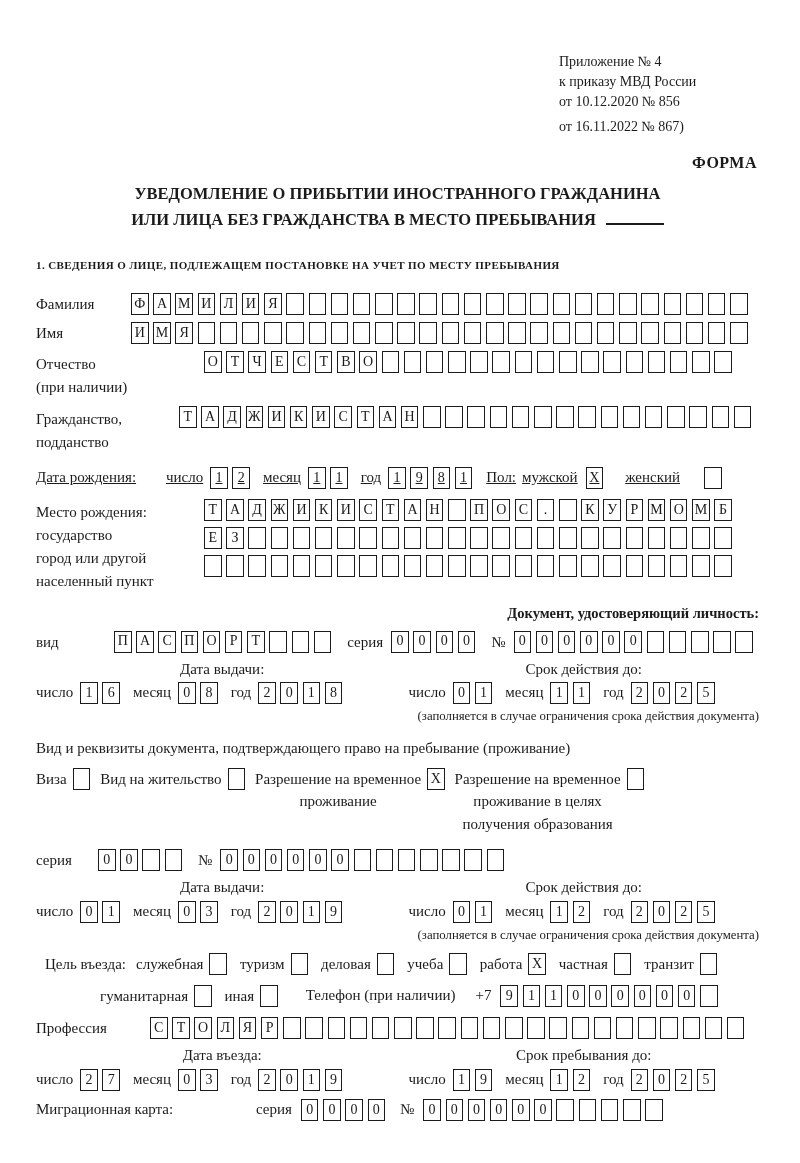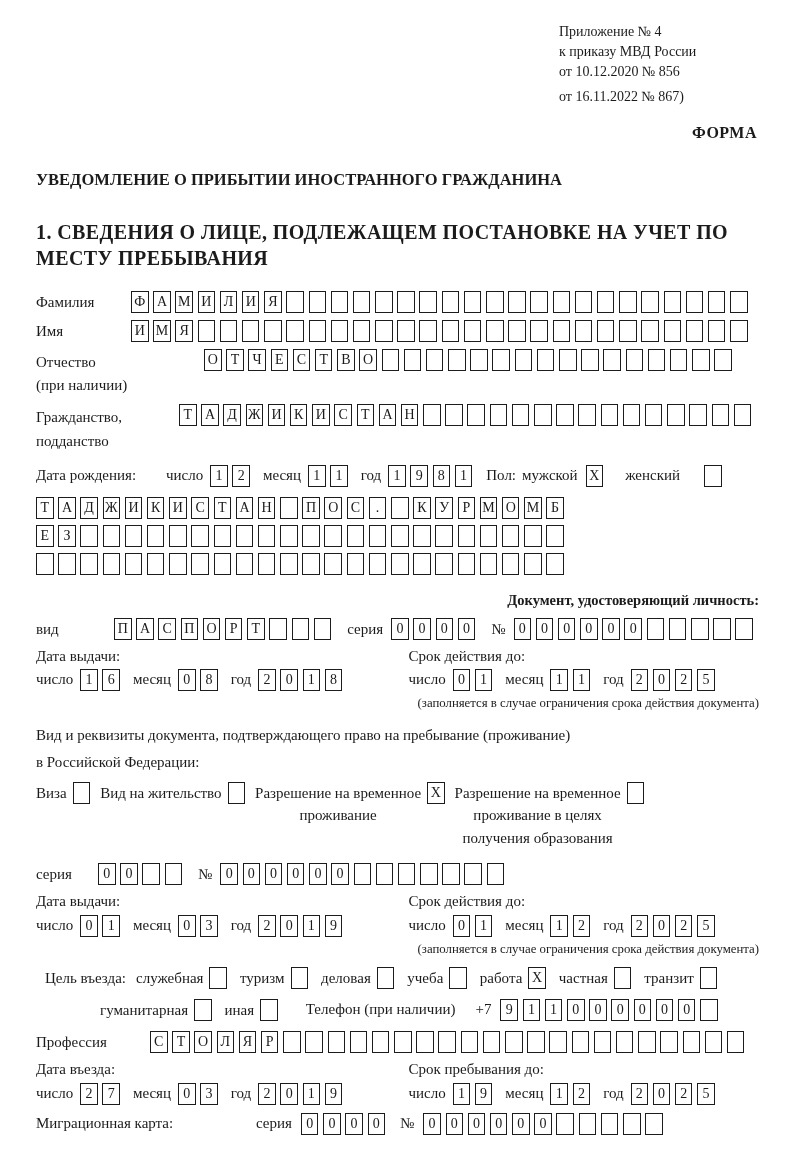--- a/index.html
+++ b/index.html
@@ -1,64 +1,64 @@
 <!DOCTYPE html>
 <html><head>
 <meta charset="utf-8">
 <style>
   html,body{margin:0;padding:0;background:#ffffff;}
   body{width:800px;height:1163px;color:#1b1b1b;font-family:"Liberation Serif","DejaVu Serif",serif;font-size:15px;line-height:1.3;}
-  .page{box-sizing:border-box;width:791px;height:1163px;padding:22px 32px 0 36px;position:relative;}
+  .page{box-sizing:border-box;width:791px;height:1163px;padding:52px 32px 0 36px;position:relative;}
 
   
   .appendix{margin-left:auto;width:200px;font-size:14px;line-height:1.42;}
   .appendix-sub{margin-top:5px;}
   .forma{text-align:right;font-weight:bold;font-size:16px;margin-top:16px;padding-right:2px;letter-spacing:.5px;}
 
   
-  .title{text-align:left;font-weight:bold;font-size:16.5px;margin-top:24px;line-height:1.55;}
+  .title{text-align:center;font-weight:bold;font-size:16.5px;margin-top:8px;line-height:1.55;}
   .title-underline{display:inline-block;width:58px;border-bottom:2px solid #1b1b1b;margin-left:10px;vertical-align:baseline;height:14px;}
 
-  .sec-heading{font-weight:bold;font-size:20px;letter-spacing:.4px;margin-top:26px;margin-bottom:20px;}
+  .sec-heading{font-weight:bold;font-size:11px;letter-spacing:.4px;margin-top:26px;margin-bottom:20px;}
 
   
   .row{display:flex;align-items:flex-start;margin-bottom:7px;}
   .lbl{flex:0 0 auto;padding-top:2px;}
   .ml{white-space:pre-line;line-height:1.55;}
   .w95{width:95px;}
   .w114{width:114px;}
   .w143{width:143px;}
   .w168{width:168px;}
 
   
   .cells{display:inline-flex;gap:4.7px;flex:0 0 auto;}
   .cell{width:17.5px;height:22px;box-sizing:border-box;border:1.5px solid #1c1c1c;display:inline-flex;align-items:center;justify-content:center;font-size:14px;background:#fff;flex:0 0 auto;}
   .cell-stack .cells{margin-bottom:6px;display:flex;}
 
   
-  .birth-row{align-items:center;margin-top:12px;margin-bottom:10px;}
+  .birth-row{align-items:center;margin-top:12px;margin-bottom:10px;text-decoration:underline;}
   .birth-row .lbl{width:130px;padding-top:0;}
   .date-parts{display:inline-flex;align-items:center;}
   .dp-lbl{margin:0 7px 0 13px;}
   .dp-lbl:first-child{margin-left:0;}
   .sex-label{margin-left:14px;}
   .sex-opt{margin:0 8px 0 6px;}
   .sex-opt.female{margin-left:22px;margin-right:24px;}
 
   
   .doc-heading{text-align:right;font-weight:bold;font-size:14.5px;margin:10px 0 8px 0;}
   .mid-lbl{margin:2px 8px 0 16px;flex:0 0 auto;}
   .kind-lbl{width:78px;padding-top:2px;flex:0 0 auto;}
 
   
   .dates-row{display:flex;margin-bottom:4px;}
   .date-block{box-sizing:border-box;}
   .date-block.left{width:375px;}
   .date-block.right{width:353px;}
-  .date-title{text-align:left;margin-bottom:3px;}
+  .date-title{text-align:center;margin-bottom:3px;}
   .date-block .date-parts{display:flex;align-items:center;}
   .date-note{font-size:12.8px;margin-top:4px;white-space:nowrap;margin-left:-60px;text-align:right;}
 
   .intro{margin:10px 0 2px 0;line-height:1.8;}
 
   
   .checkgroup{display:inline-flex;align-items:flex-start;}
   .cg-item{display:inline-flex;align-items:flex-start;margin-right:13px;}
   .cg-item:last-child{margin-right:0;}
   .cg-lbl{white-space:pre-line;text-align:center;margin-right:6px;line-height:1.5;}
@@ -88,20 +88,21 @@
     <div>от 10.12.2020 № 856</div>
     <div class="appendix-sub">
       <div>от 16.11.2022 № 867)</div>
     </div>
   </div>
 
   <div class="forma">ФОРМА</div>
 
   <div class="title">
     <div>УВЕДОМЛЕНИЕ О ПРИБЫТИИ ИНОСТРАННОГО ГРАЖДАНИНА</div>
+    <div><span>ИЛИ ЛИЦА БЕЗ ГРАЖДАНСТВА В МЕСТО ПРЕБЫВАНИЯ</span><span class="title-underline"></span></div>
   </div>
 
   <div class="sec-heading">1. СВЕДЕНИЯ О ЛИЦЕ, ПОДЛЕЖАЩЕМ ПОСТАНОВКЕ НА УЧЕТ ПО МЕСТУ ПРЕБЫВАНИЯ</div>
 
   <div class="row">
     <span class="lbl w95">Фамилия</span>
     <span class="cells">
         <span class="cell">Ф</span>
         <span class="cell">А</span>
         <span class="cell">М</span>
@@ -257,20 +258,24 @@
     <span class="cells">
         <span class="cell">X</span>
       </span>
     <span class="sex-opt female">женский</span>
     <span class="cells">
         <span class="cell"></span>
       </span>
   </div>
 
   <div class="row">
+    <span class="lbl ml w168">Место рождения:
+государство
+город или другой
+населенный пункт</span>
     <div class="cell-stack">
       <div class="cells">
           <span class="cell">Т</span>
           <span class="cell">А</span>
           <span class="cell">Д</span>
           <span class="cell">Ж</span>
           <span class="cell">И</span>
           <span class="cell">К</span>
           <span class="cell">И</span>
           <span class="cell">С</span>
@@ -428,21 +433,20 @@
             <span class="cell">2</span>
             <span class="cell">5</span>
           </span>
         </div>
       <div class="date-note">(заполняется в случае ограничения срока действия документа)</div>
     </div>
   </div>
 
   <div class="intro">
     <div>Вид и реквизиты документа, подтверждающего право на пребывание (проживание)</div>
-    <div>в Российской Федерации:</div>
   </div>
 
   <div class="row res-options">
       <span class="cg-item">
         <span class="cg-lbl">Виза</span>
         <span class="cell"></span>
       </span>
       <span class="cg-item">
         <span class="cg-lbl">Вид на жительство</span>
         <span class="cell"></span>

